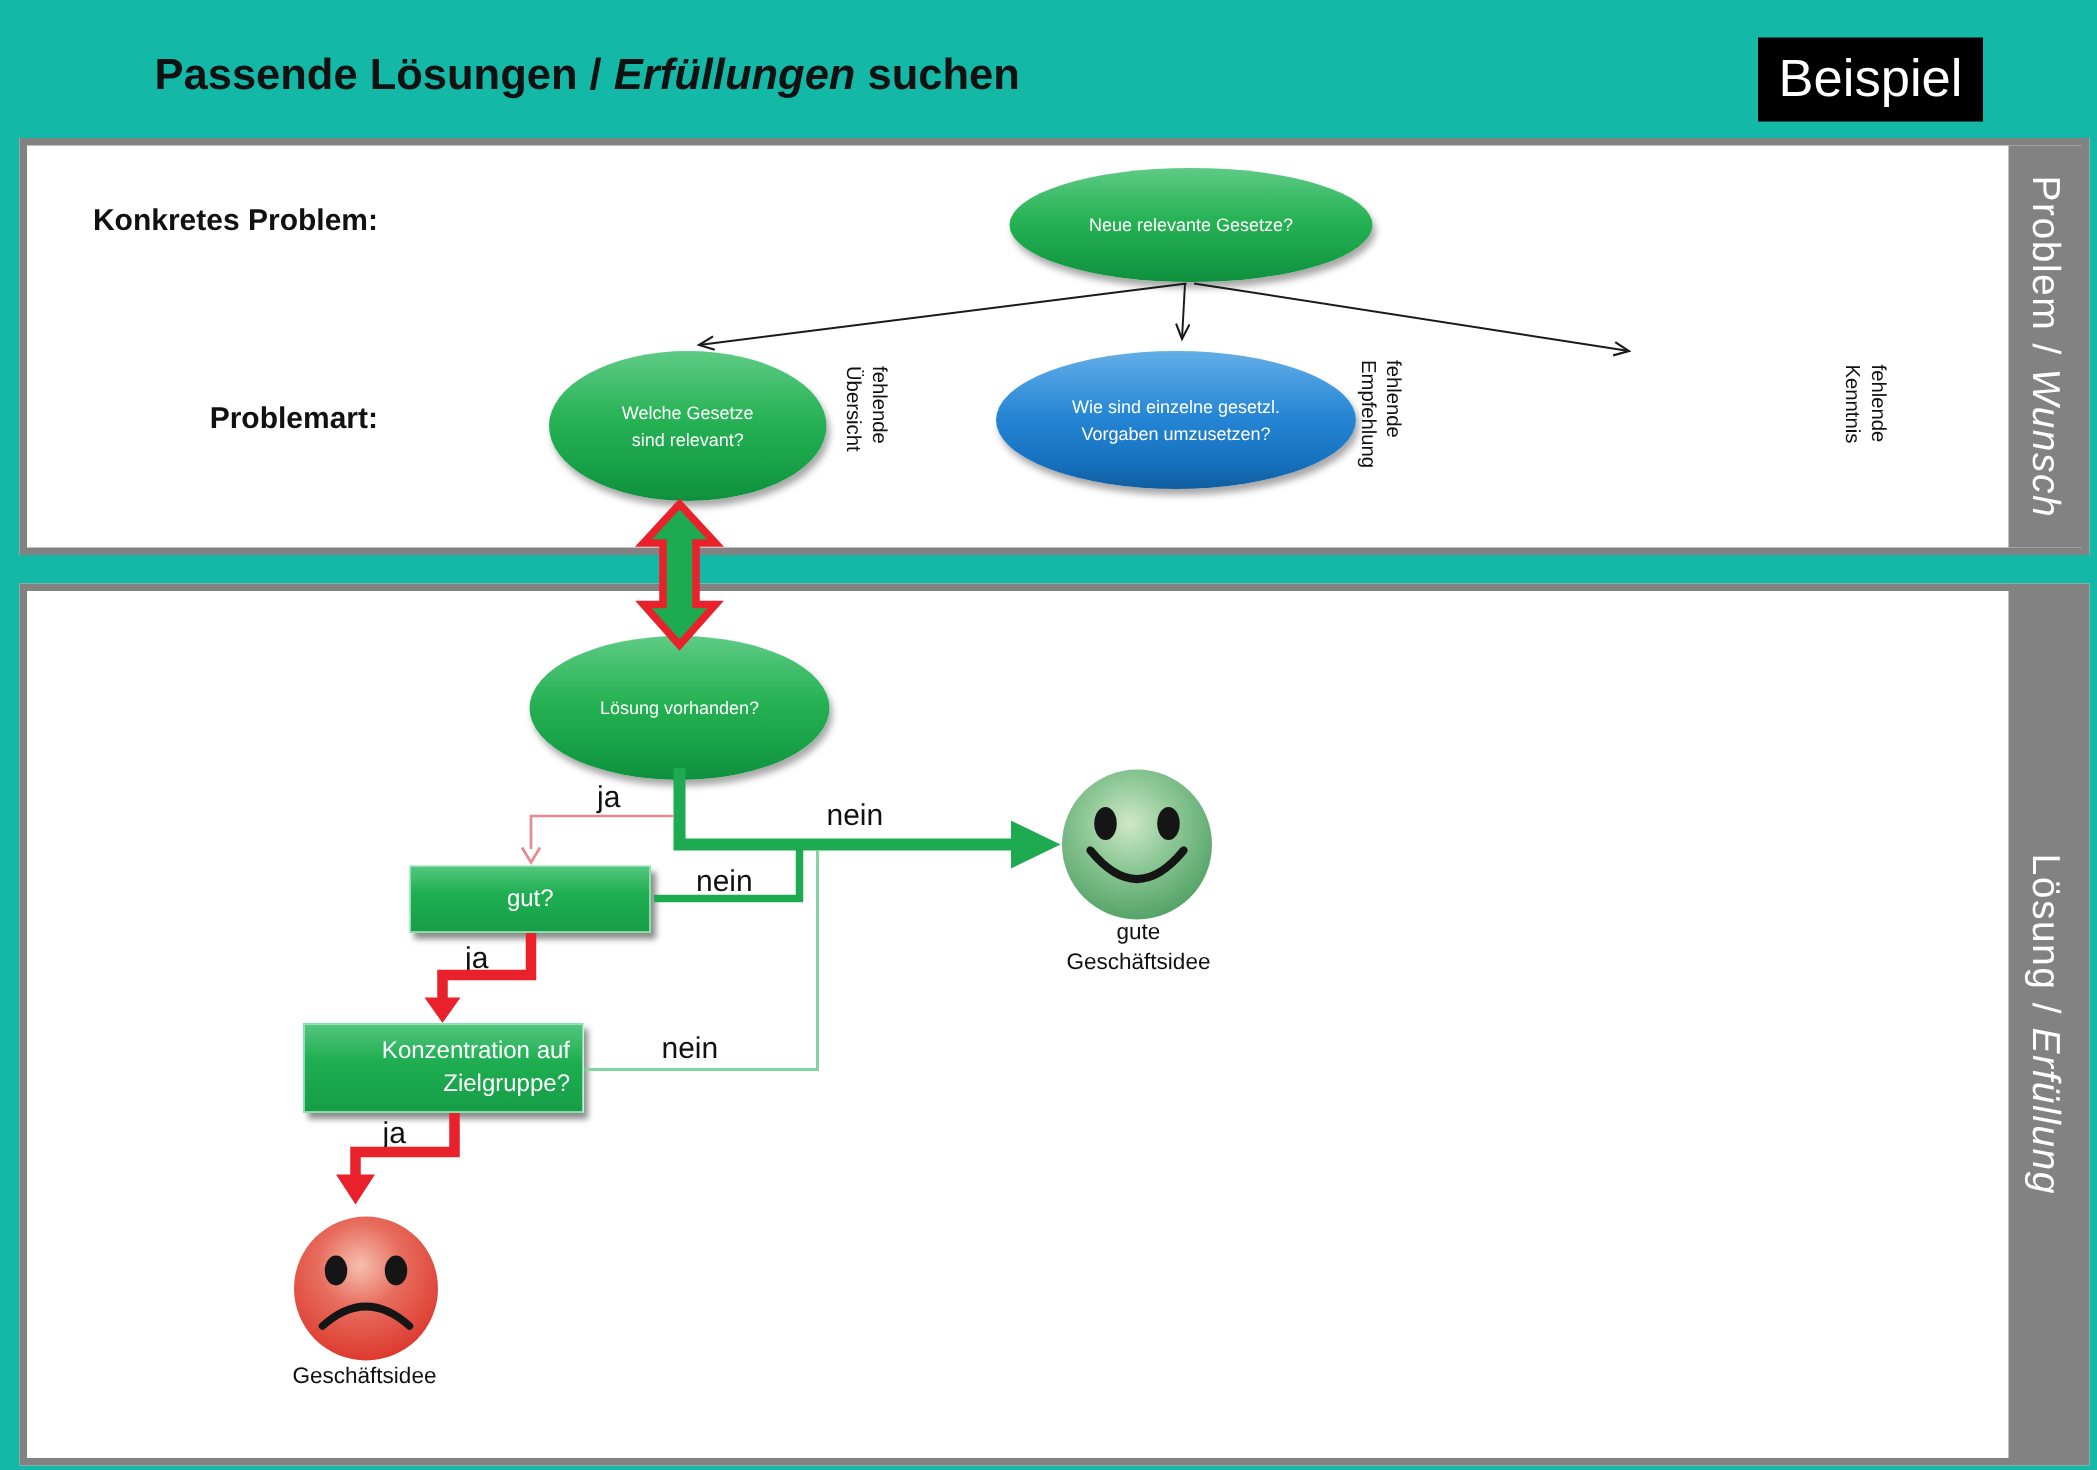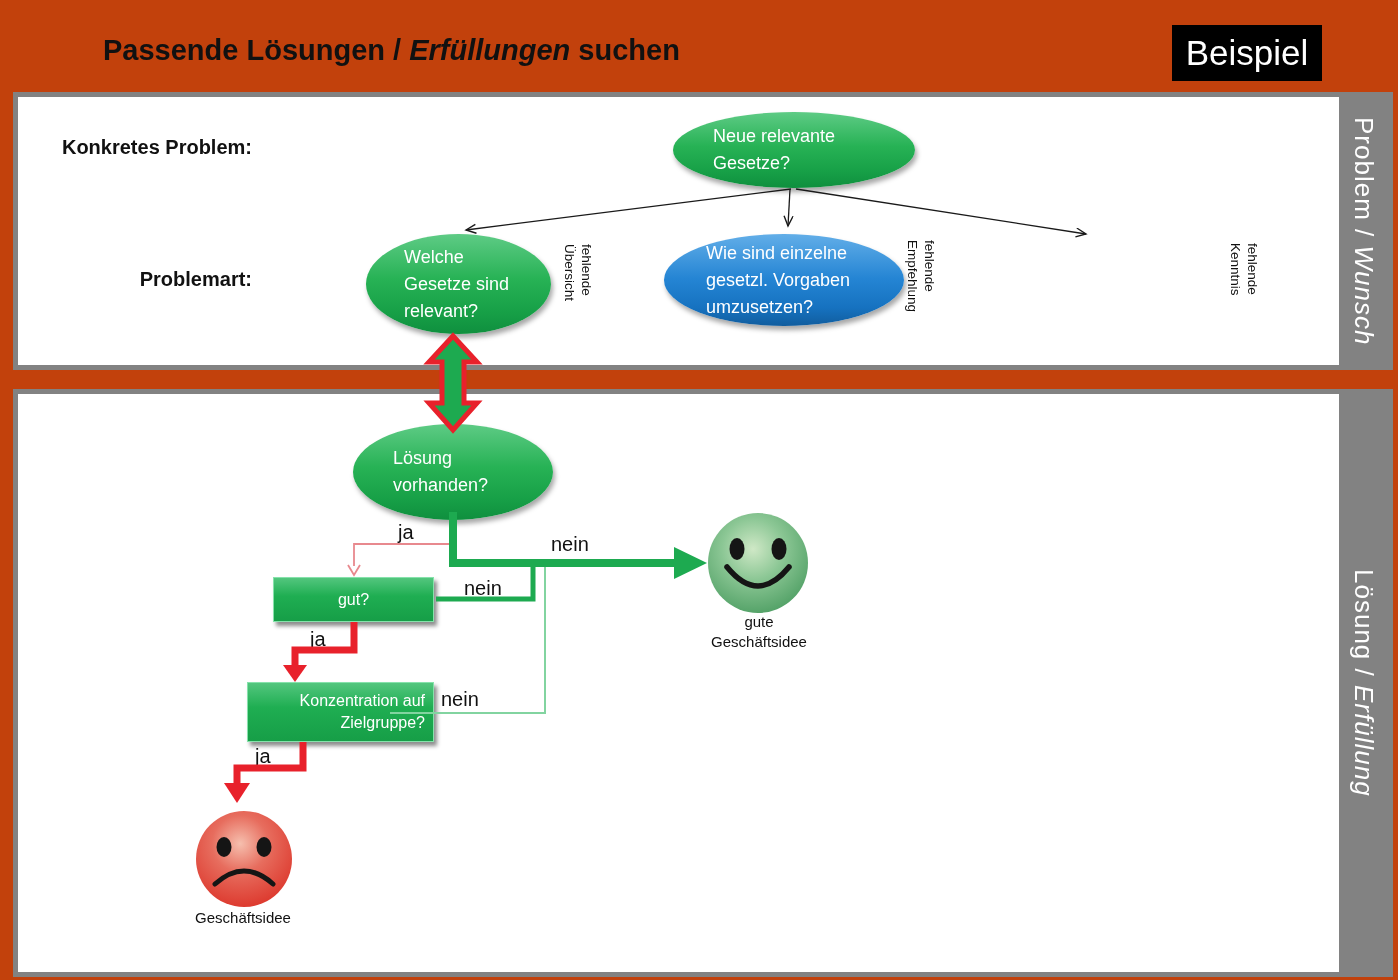--- a/index.html
+++ b/index.html
@@ -1,34 +1,34 @@
 <!DOCTYPE html>
 <html><head>
 <meta charset="utf-8">
 <style>
   html,body{margin:0;padding:0;background:#fff;}
-  .canvas{position:relative;width:1398px;height:980px;background:#c2410c;overflow:hidden;
+  .canvas{position:relative;width:1398px;height:980px;background:#14b8a6;overflow:hidden;
           font-family:"Liberation Sans",sans-serif;}
   .ital{font-style:italic;}
 
   .title{position:absolute;left:103px;top:34px;font-size:29px;font-weight:bold;color:#111;white-space:nowrap;}
   .badge{position:absolute;left:1172px;top:25px;width:150px;height:56px;background:#000;color:#fff;
          font-size:35px;display:flex;align-items:center;justify-content:center;}
 
   .panel{position:absolute;left:13px;width:1380px;border:5px solid #828282;background:#fff;box-sizing:border-box;}
   .panel-top{top:92px;height:278px;}
   .panel-bottom{top:389px;height:588px;}
   .sidebar{position:absolute;right:0;top:0;bottom:0;width:49px;background:#828282;
            display:flex;align-items:center;justify-content:center;}
   .side-label{writing-mode:vertical-rl;color:#fff;font-size:26px;white-space:nowrap;letter-spacing:1px;}
 
   .rowlabel{position:absolute;left:40px;width:212px;text-align:right;font-size:20px;font-weight:bold;color:#111;}
 
   .ellipse{position:absolute;border-radius:50%;display:flex;align-items:center;justify-content:center;
-           color:#fff;font-size:18px;line-height:1.5;box-sizing:border-box;
+           text-align:center;color:#fff;font-size:12px;line-height:1.5;box-sizing:border-box;
            box-shadow:2px 4px 5px rgba(0,0,0,0.35);}
   .green-ell{background:linear-gradient(180deg,#5ecb85 0%,#27b255 45%,#17a047 78%,#0f8f3e 100%);}
   .blue-ell{background:linear-gradient(180deg,#62aee8 0%,#2585d4 48%,#1672c0 80%,#115d9e 100%);}
 
   .gbox{position:absolute;background:linear-gradient(180deg,#53c67e 0%,#1fae52 42%,#169e47 100%);
         border:1.5px solid #86e2ab;box-shadow:3px 4px 4px rgba(0,0,0,0.45);
         color:#fff;display:flex;align-items:center;justify-content:center;text-align:right;
         font-size:16px;line-height:1.35;box-sizing:border-box;}
 
   .vann{position:absolute;writing-mode:vertical-rl;font-size:13.5px;line-height:1.25;color:#111;
@@ -81,21 +81,21 @@
   </div>
   <div class="vann" style="left:1226px;top:243px;">
     <div>fehlende</div>
     <div>Kenntnis</div>
   </div>
 
   <div class="ellipse green-ell" style="left:353px;top:424px;width:200px;height:96px;padding:0 40px;">Lösung vorhanden?</div>
 
   <div class="gbox" style="left:273px;top:577px;width:161px;height:45px;">gut?</div>
 
-  <div class="gbox" style="left:202px;top:682px;width:187px;height:60px;padding:0 8px;margin-left:45px;">Konzentration auf Zielgruppe?</div>
+  <div class="gbox" style="left:202px;top:682px;width:187px;height:60px;padding:0 8px;">Konzentration auf Zielgruppe?</div>
 
   <div class="flowlabel" style="left:398px;top:521px;">ja</div>
   <div class="flowlabel" style="left:551px;top:533px;">nein</div>
   <div class="flowlabel" style="left:464px;top:577px;">nein</div>
   <div class="flowlabel" style="left:310px;top:628px;">ja</div>
   <div class="flowlabel" style="left:441px;top:688px;">nein</div>
   <div class="flowlabel" style="left:255px;top:745px;">ja</div>
 
   <div class="smiley" style="left:706px;top:511px;width:104px;height:104px;">
     <svg width="104" height="104" viewBox="0 0 104 104">

